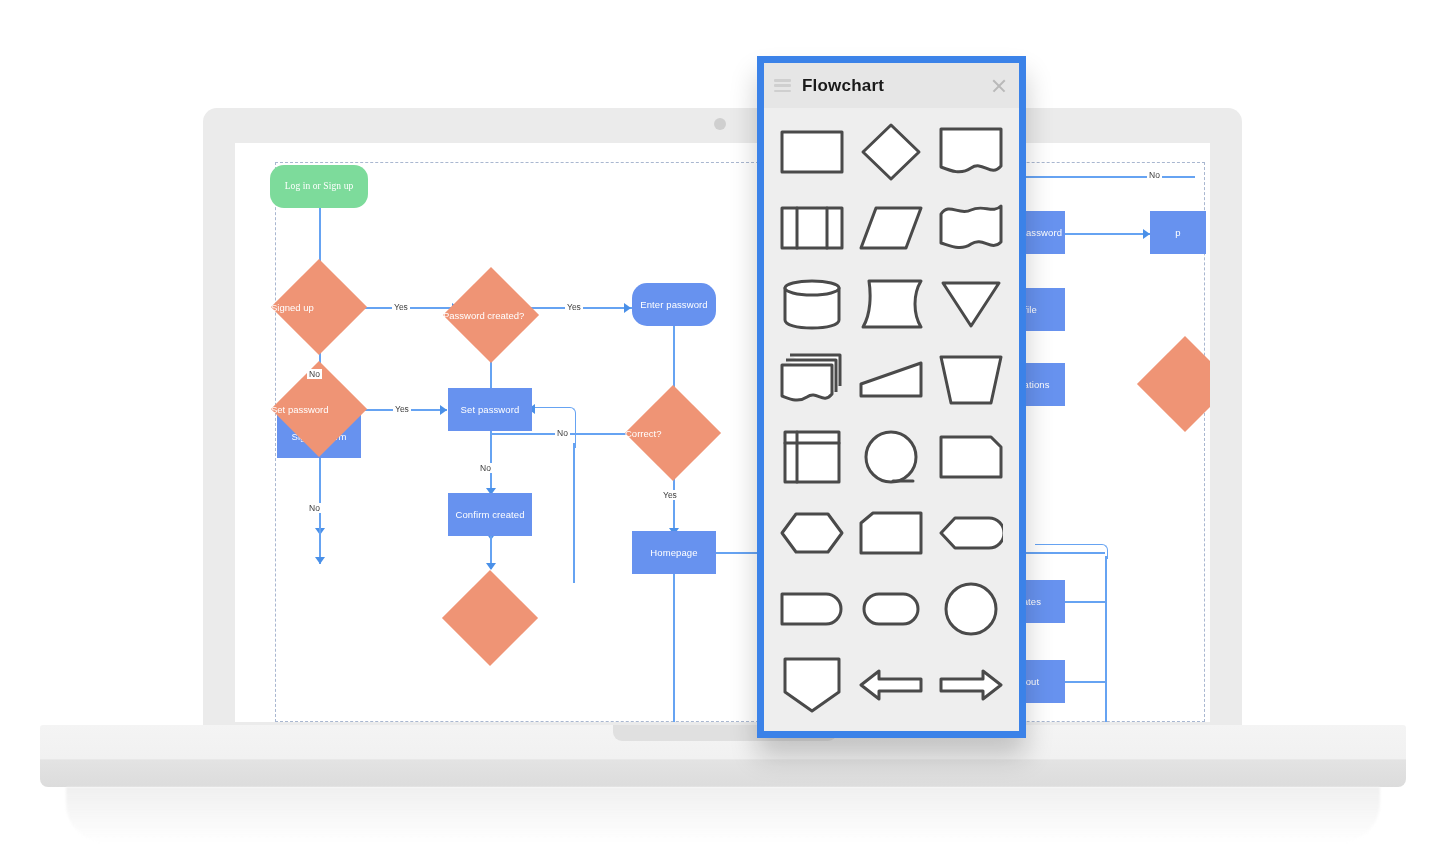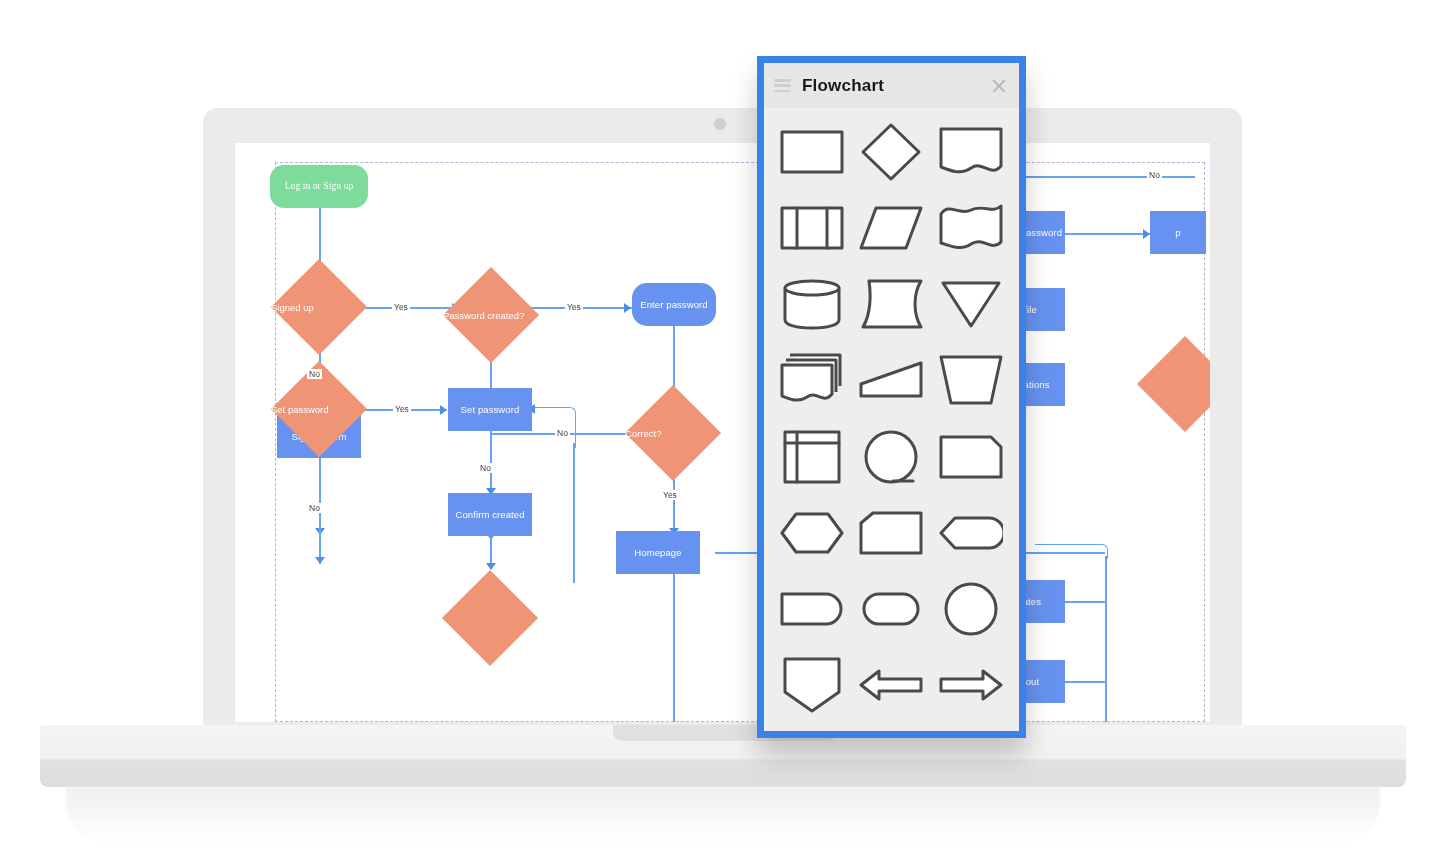--- a/index.html
+++ b/index.html
@@ -256,21 +256,21 @@
         <div class="n-dec"></div>
         <div class="n-dec-lbl">
             <span>Set password</span>
           </div>
       </div>
 
       <div class="node n-proc" style="left:213px;top:245px;width:84px;height:43px;">
         <span>Set password</span>
       </div>
 
-      <div class="node n-proc" style="left:381px;top:388px;width:84px;height:43px;">
+      <div class="node n-proc" style="left:397px;top:388px;width:84px;height:43px;">
         <span>Homepage</span>
       </div>
 
       <div class="node n-proc" style="left:213px;top:350px;width:84px;height:43px;">
         <span>Confirm created</span>
       </div>
 
       <div class="n-dec-wrap" style="left:221px;top:441px;width:68px;height:68px;">
         <div class="n-dec"></div>
       </div>

